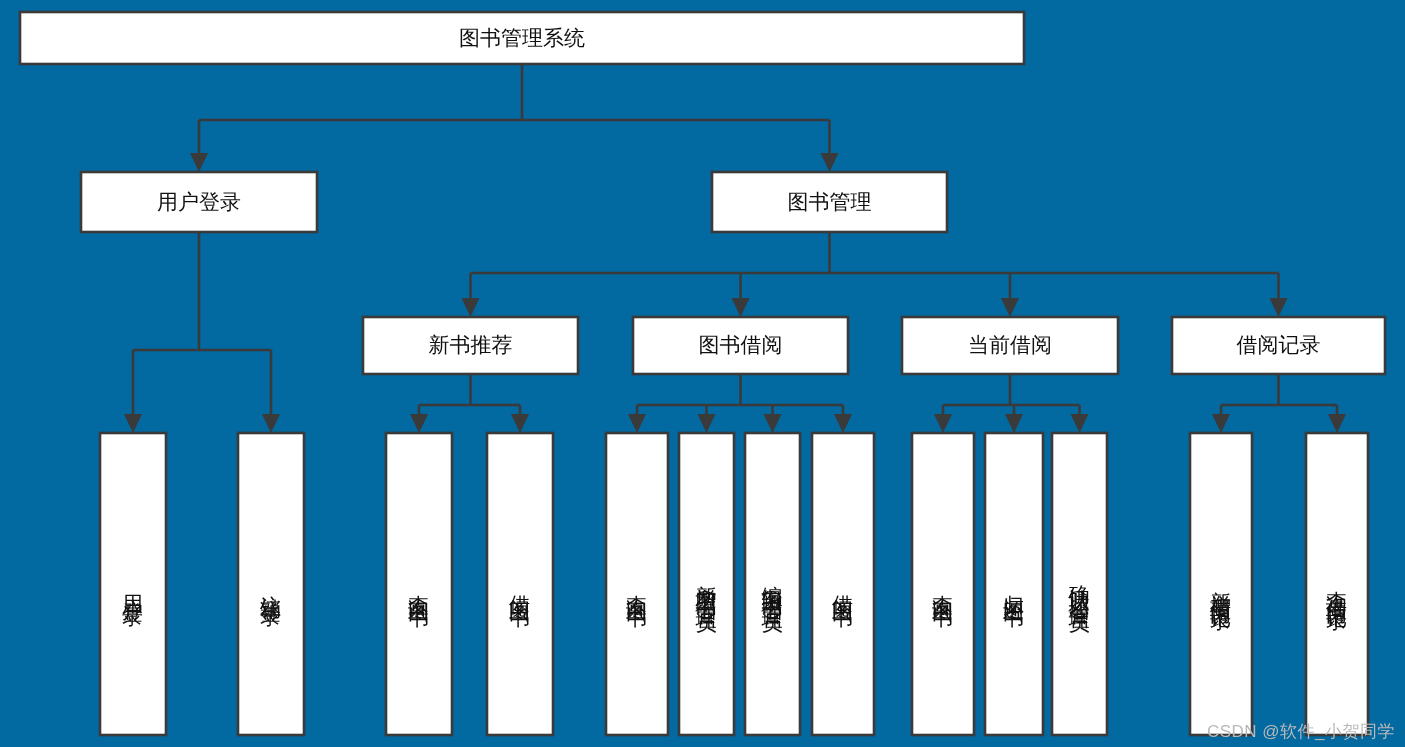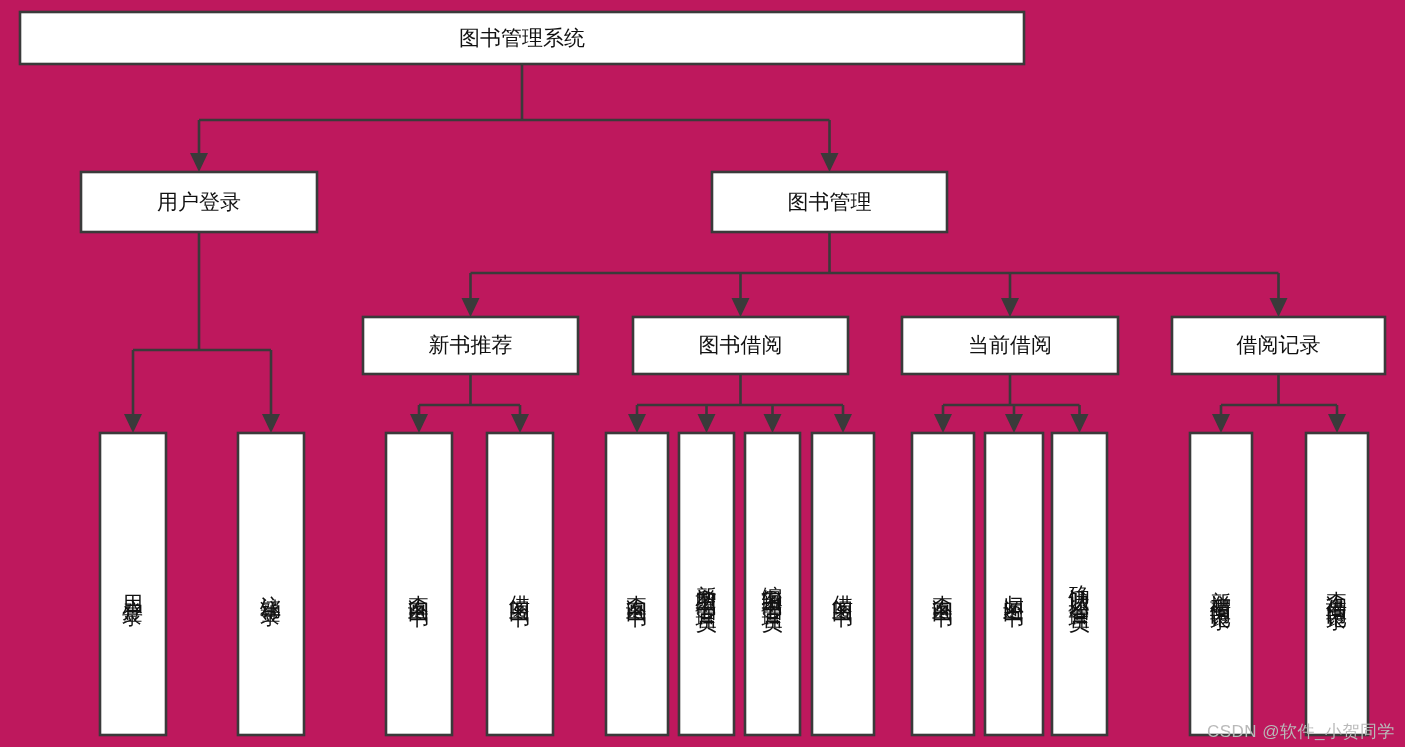--- a/index.html
+++ b/index.html
@@ -11,21 +11,21 @@
     width: 1405px;
     height: 747px;
     font-family: "Liberation Sans", "DejaVu Sans", sans-serif;
     overflow: hidden;
     position: relative;
   }
   #diagram-root {
     position: relative;
     width: 1405px;
     height: 747px;
-    background: #be185d;
+    background: #0369a1;
   }
   svg.diagram-canvas {
     position: absolute;
     left: 0;
     top: 0;
     width: 1405px;
     height: 747px;
   }
   .node-box {
     fill: #ffffff;

